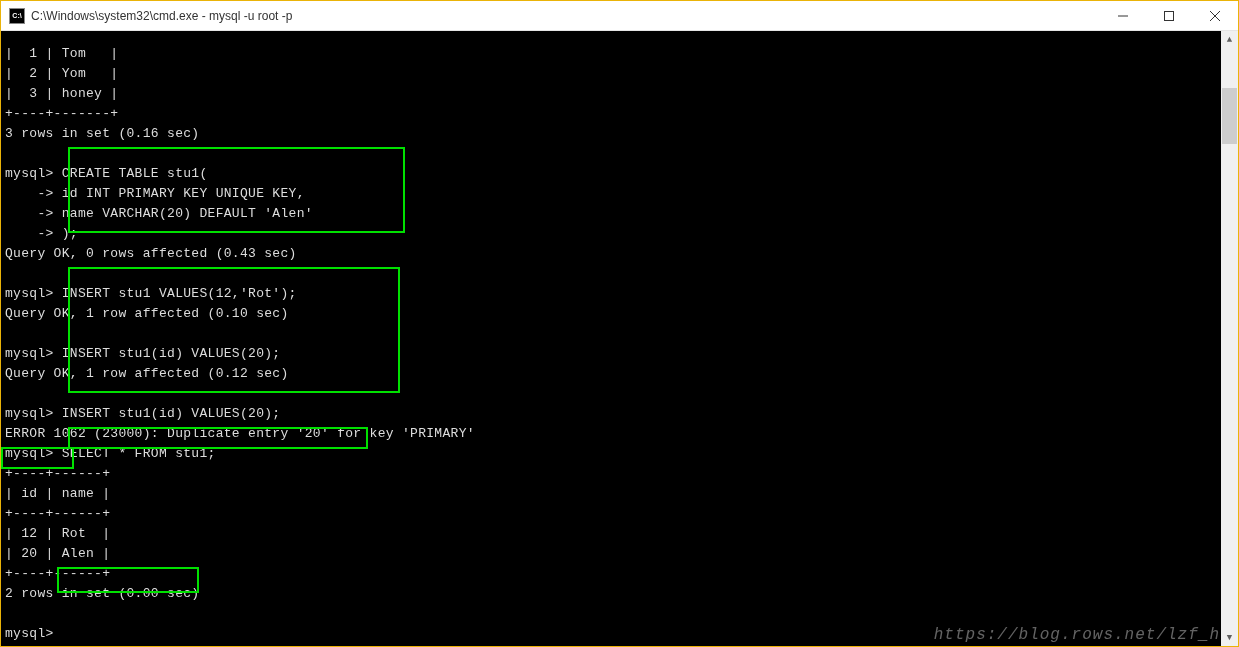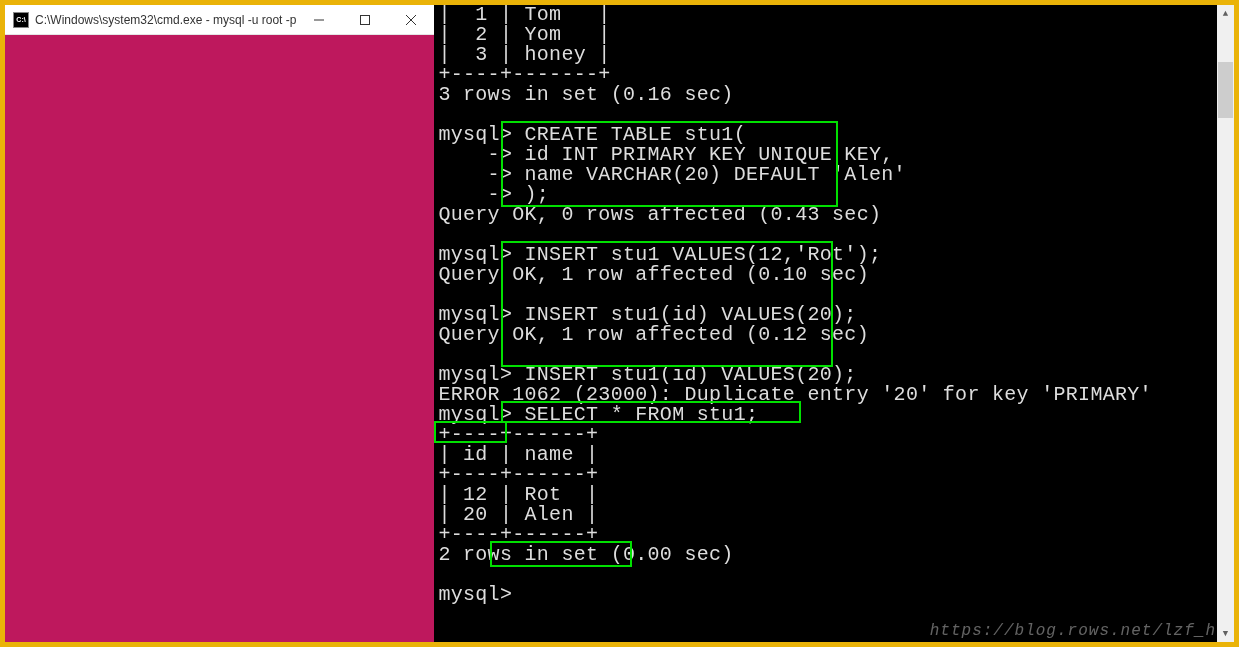--- a/index.html
+++ b/index.html
@@ -4,23 +4,24 @@
 <style>
   * { margin: 0; padding: 0; box-sizing: border-box; }
   body {
     font-family: 'Consolas', 'Courier New', monospace;
     background: #fff;
     overflow: hidden;
   }
   .window {
     width: 1239px;
     height: 647px;
-    background: #be185d;
+    background: #14b8a6;
     display: flex;
-    border: 5px solid #eab308;
+    flex-direction: column;
+    border: 1px solid #eab308;
   }
   .titlebar {
     height: 30px;
     background: #fff;
     display: flex;
     align-items: center;
     padding: 0 0 0 8px;
     border-bottom: 1px solid #e5e5e5;
     color: #333;
     font-family: 'Segoe UI', sans-serif;
@@ -53,23 +54,23 @@
   .content-wrap {
     flex: 1;
     display: flex;
     position: relative;
     background: #000;
   }
   .terminal {
     flex: 1;
     background: #000;
     color: #ddd;
-    font-size: 20px;
+    font-size: 13px;
     line-height: 20px;
-    padding: 0 0 0 4px;
+    padding: 13px 0 0 4px;
     white-space: pre;
     overflow: hidden;
     position: relative;
     letter-spacing: 0.3px;
   }
   .terminal .line { height: 20px; }
   .hl {
     border: 2px solid #00e000;
     position: absolute;
     pointer-events: none;

